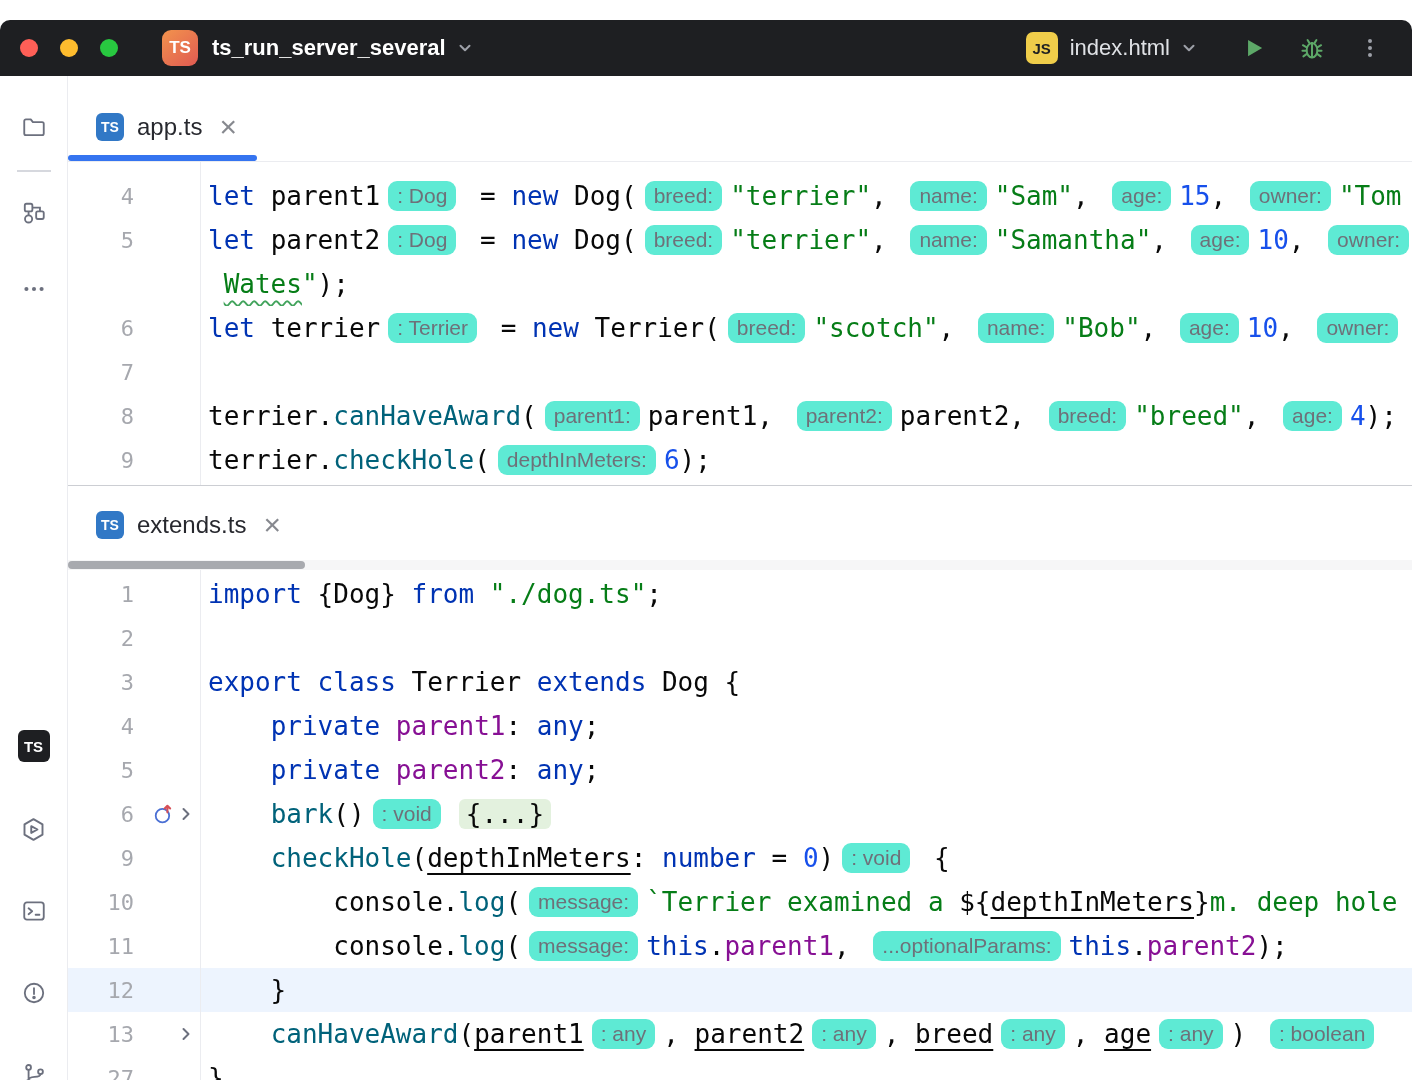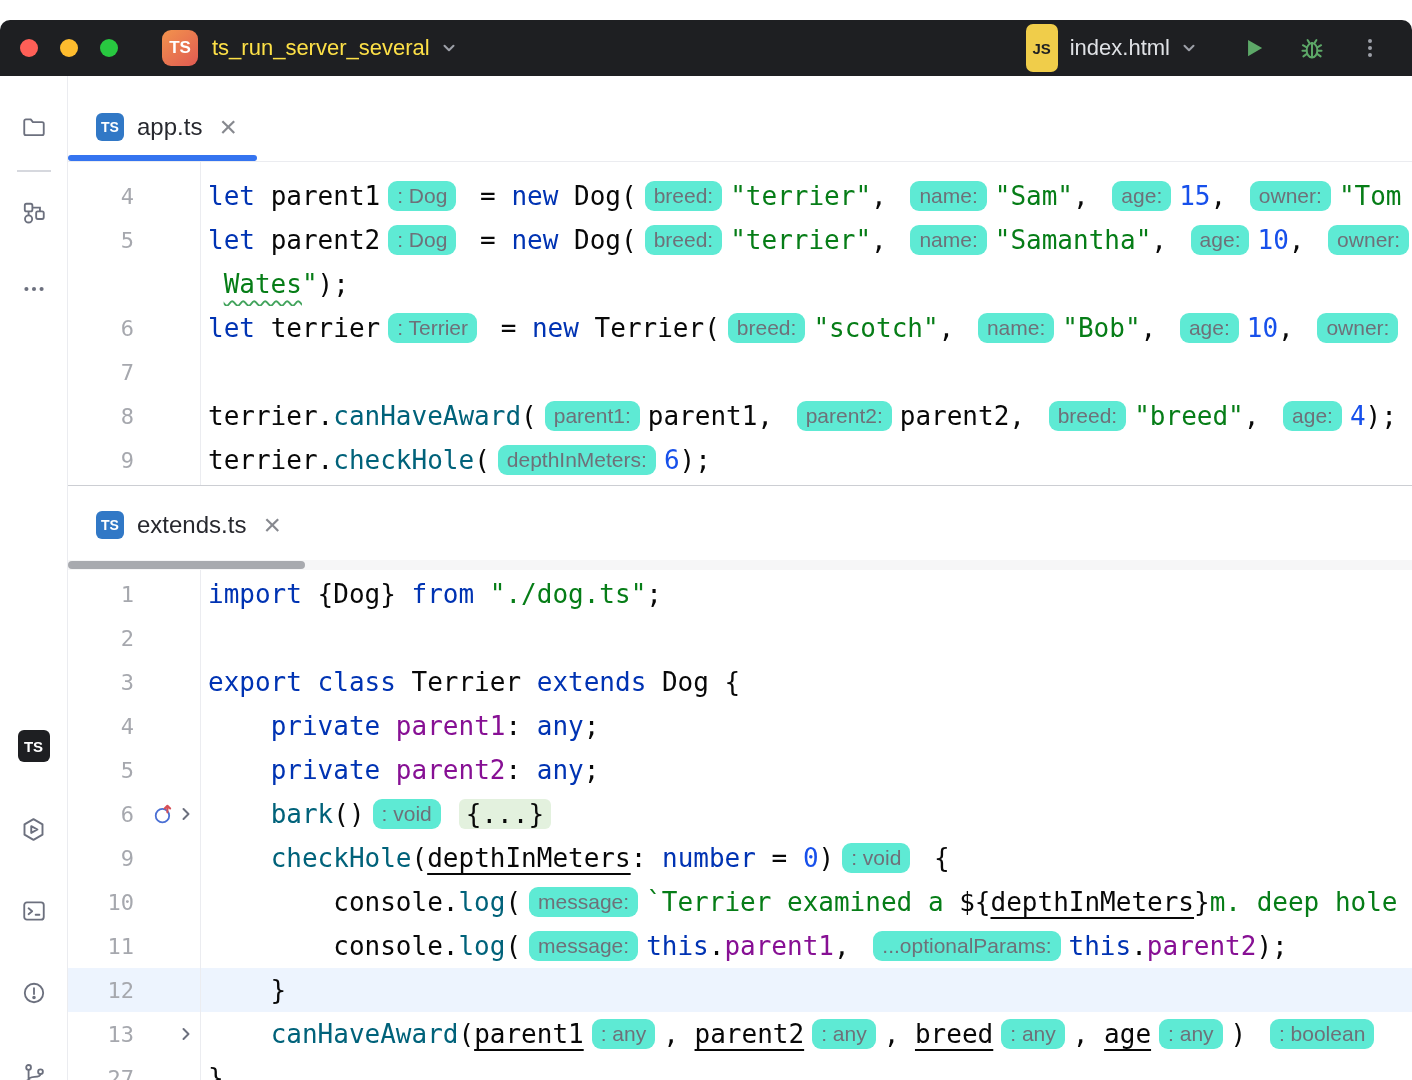--- a/index.html
+++ b/index.html
@@ -11,25 +11,25 @@
   .titlebar { flex:0 0 56px; background:#1e1f22; display:flex; align-items:center;
               padding:0 22px 0 20px; border-radius:10px 10px 0 0; }
   .lights { display:flex; gap:22px; align-items:center; }
   .light { width:18px; height:18px; border-radius:50%; }
   .light.red{background:#ff5f57} .light.yellow{background:#febc2e} .light.green{background:#28c840}
   .proj-badge { width:36px; height:36px; border-radius:9px;
                 background:linear-gradient(140deg,#f2934d,#e05a52);
                 color:#fff; font-weight:700; font-size:17px;
                 display:flex; align-items:center; justify-content:center; margin-left:44px; }
   .tb-group { display:flex; align-items:center; cursor:default; }
-  .tb-name { color:#fde047; font-size:22px; font-weight:400; margin-left:14px; }
+  .tb-name { color:#ffffff; font-size:22px; font-weight:700; margin-left:14px; }
   .tb-vcs  { color:#c8cad0; font-size:22px; margin-left:66px; }
   .tb-chev { margin-left:10px; display:flex; }
   .tb-right { margin-left:auto; display:flex; align-items:center; }
-  .js-badge { width:32px; height:48px; border-radius:7px; background:#f0cd4a; color:#1e1f22;
+  .js-badge { width:32px; height:32px; border-radius:7px; background:#f0cd4a; color:#1e1f22;
               font-weight:700; font-size:15px; display:flex; align-items:center; justify-content:center; }
   .tb-run-name { color:#dfe1e5; font-size:22px; margin-left:12px; }
   .tb-btn { display:flex; align-items:center; justify-content:center; width:40px; height:40px; }
   .tb-btn.play { margin-left:36px; }
   .tb-btn.bug  { margin-left:18px; }
   .tb-btn.kebab{ margin-left:18px; }
 
   
   .app-body { flex:1; display:flex; min-height:0; }
   .sidebar { flex:0 0 68px; background:#fff; border-right:1px solid #ebecf0;

